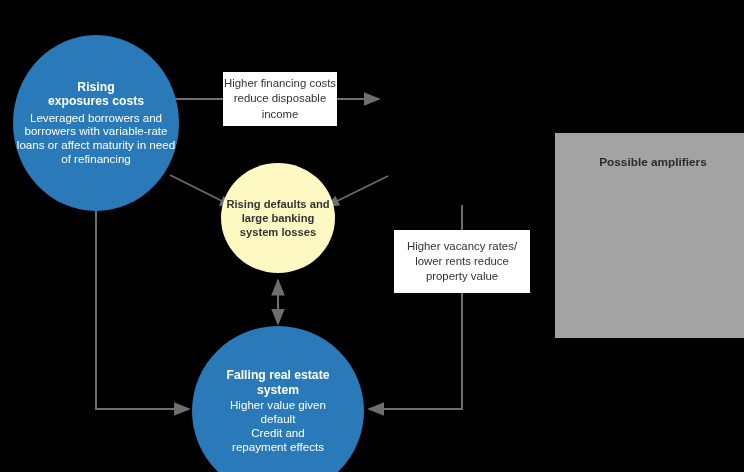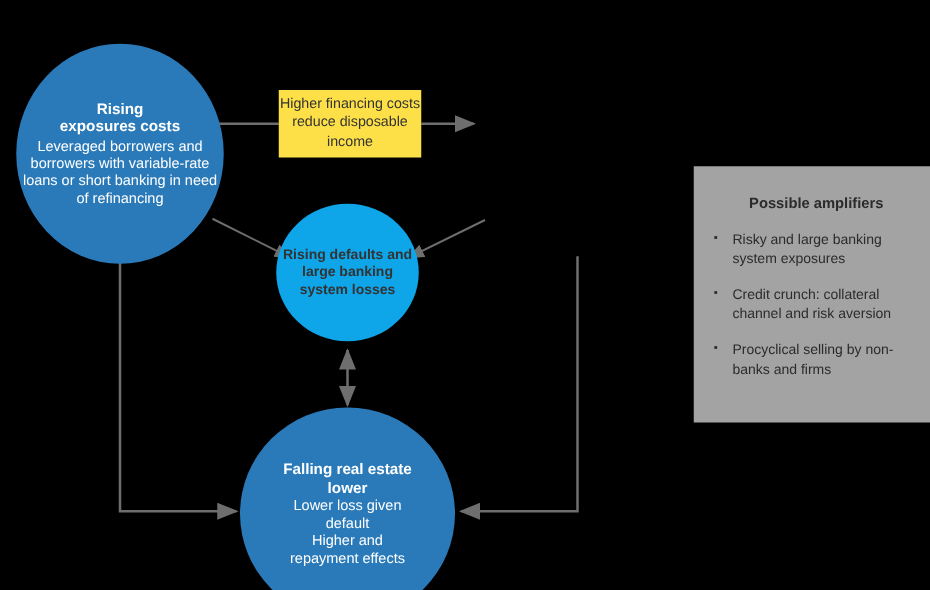--- a/index.html
+++ b/index.html
@@ -6,36 +6,36 @@
   body{width:744px;height:472px;position:relative;overflow:hidden;
        font-family:"Liberation Sans","DejaVu Sans",sans-serif;}
   #stage{position:absolute;left:7px;top:0;width:744px;height:379px;margin-top:28px;}
   svg#wires{position:absolute;left:0;top:0;width:744px;height:472px;}
 
   .node{position:absolute;display:flex;flex-direction:column;
         align-items:center;justify-content:center;text-align:center;
         box-sizing:border-box;}
   .ellipse{border-radius:50%;}
   .dark{background:#2a7ab9;color:#ffffff;}
-  .light{background:#0ea5e9;color:#333333;}
+  .light{background:#fef9c3;color:#333333;}
   .node .title{font-weight:bold;line-height:1.18;}
   .node .body{line-height:1.2;}
 
   
   #c-financing{left:6px;top:7px;width:166px;height:176px;font-size:11.6px;}
   #c-financing .title{font-size:12.2px;margin-bottom:2px;}
   #c-income{left:375px;top:8px;width:161px;height:174px;font-size:11.6px;}
   #c-income .title{font-size:12.2px;margin-bottom:2px;}
   #c-defaults{left:214px;top:135px;width:114px;height:110px;font-size:11.2px;}
   #c-defaults .title{font-size:11.2px;font-weight:bold;line-height:1.28;}
   #c-prices{left:185px;top:298px;width:172px;height:170px;font-size:11.6px;align-items:center;}
   #c-prices .title{font-size:12.2px;margin-bottom:1px;}
 
   
-  .gbox{position:absolute;background:#fde047;color:#333333;
+  .gbox{position:absolute;background:#ffffff;color:#333333;
         display:flex;align-items:center;justify-content:center;
         text-align:center;font-size:11.4px;line-height:1.33;
         box-sizing:border-box;}
   #b-fincost{left:216px;top:44px;width:114px;height:54px;}
   #b-ratespush{left:17px;top:202px;width:142px;height:63px;}
   #b-vacancy{left:387px;top:202px;width:136px;height:63px;}
 
   
   #amplifiers{position:absolute;left:548px;top:105px;width:196px;height:205px;
               background:#a3a3a3;box-sizing:border-box;padding:22px 14px 0 14px;
@@ -93,49 +93,47 @@
     <g>
       <path d="M455,177 L455,381 L362,381" fill="none" stroke="#6e6e6e" stroke-width="2" marker-end="url(#ahs)"></path>
     </g>
   </svg>
 
   <div class="node ellipse dark" id="c-financing">
     <div class="title">
       <span>Rising</span><br>
       <span>exposures costs</span>
     </div>
-    <div class="body">Leveraged borrowers and borrowers with variable-rate loans or short banking in need of refinancing</div>
+    <div class="body">Leveraged borrowers and borrowers with variable-rate loans or affect maturity in need of refinancing</div>
   </div>
 
 
   <div class="node ellipse light" id="c-defaults">
     <div class="title">Rising defaults and large banking system losses</div>
   </div>
 
   <div class="node ellipse dark" id="c-prices">
     <div class="title">
       <span>Falling real estate</span><br>
-      <span>lower</span>
+      <span>system</span>
     </div>
     <div class="body">
-      <span>Lower loss given</span><br>
+      <span>Higher value given</span><br>
       <span>default</span><br>
-      <span>Higher and</span><br>
+      <span>Credit and</span><br>
       <span>repayment effects</span>
     </div>
   </div>
 
   <div class="gbox" id="b-fincost">
     <span>Higher financing costs reduce disposable income</span>
   </div>
 
 
+  <div class="gbox" id="b-vacancy">
+    <span>Higher vacancy rates/ lower rents reduce property value</span>
+  </div>
 
   <div id="amplifiers">
     <div class="amp-title">Possible amplifiers</div>
-    <ul>
-      <li>Risky and large banking system exposures</li>
-      <li>Credit crunch: collateral channel and risk aversion</li>
-      <li>Procyclical selling by non-banks and firms</li>
-    </ul>
   </div>
 
 </div>
 
 </body></html>

